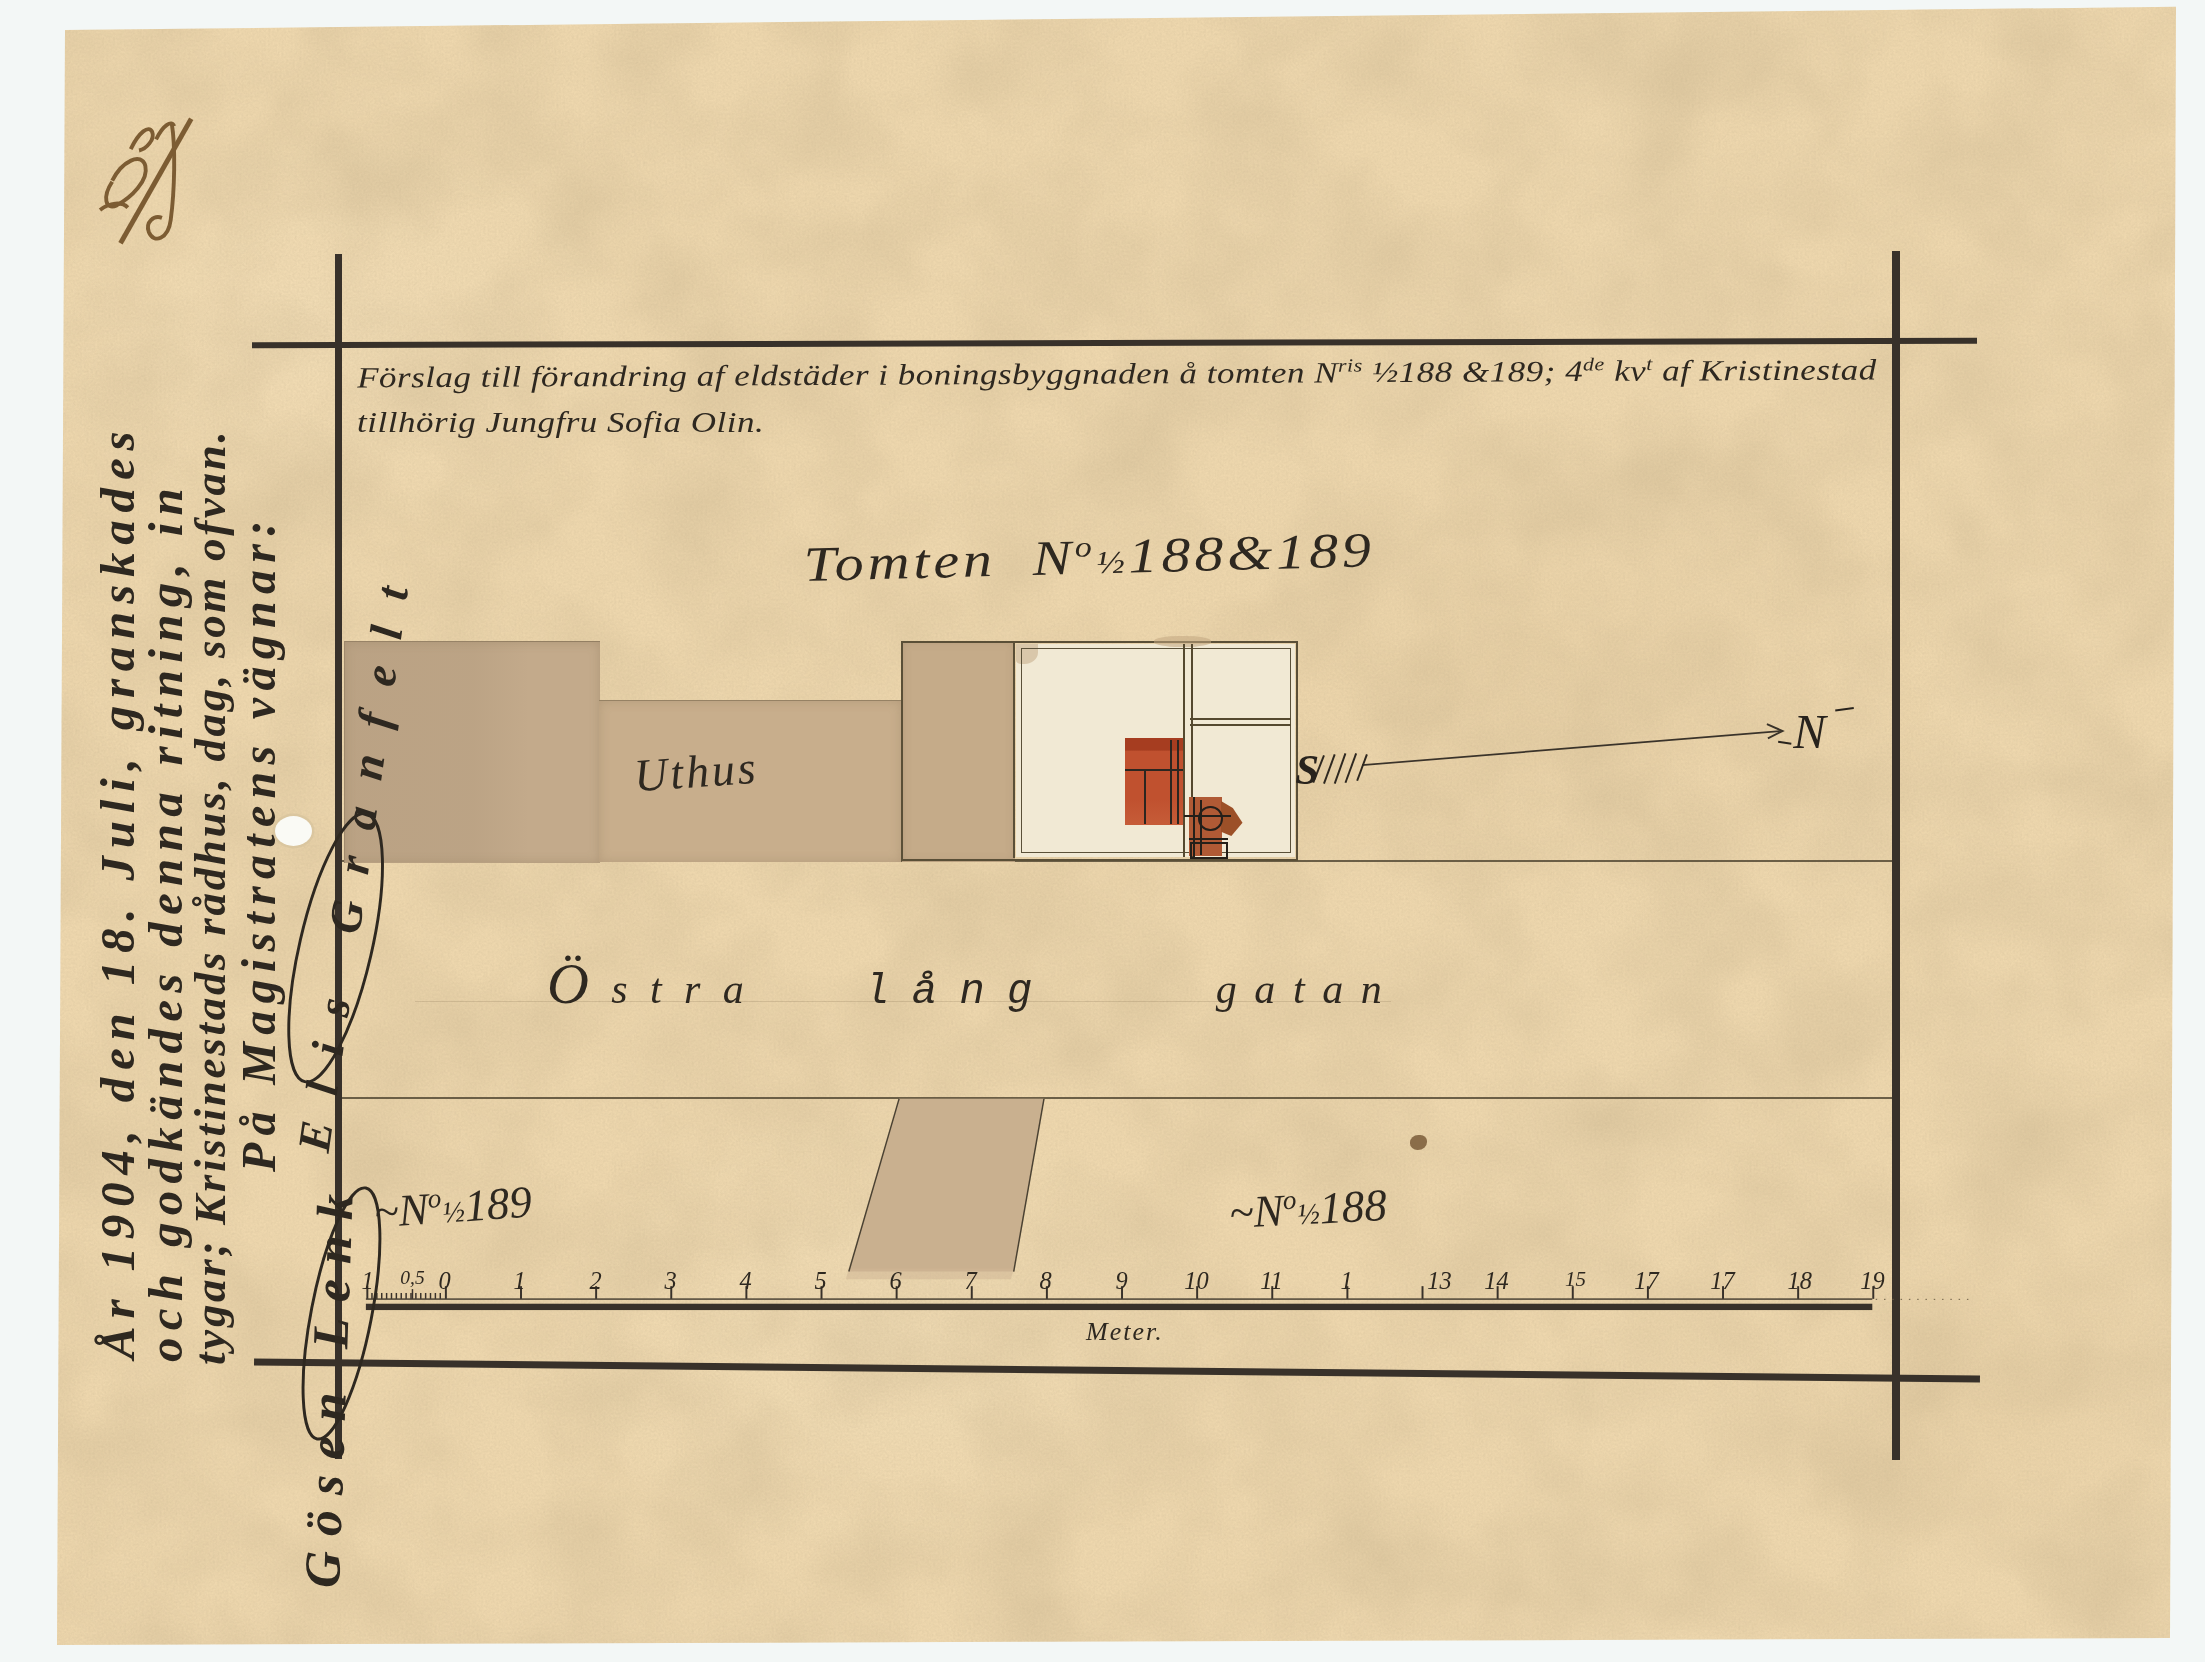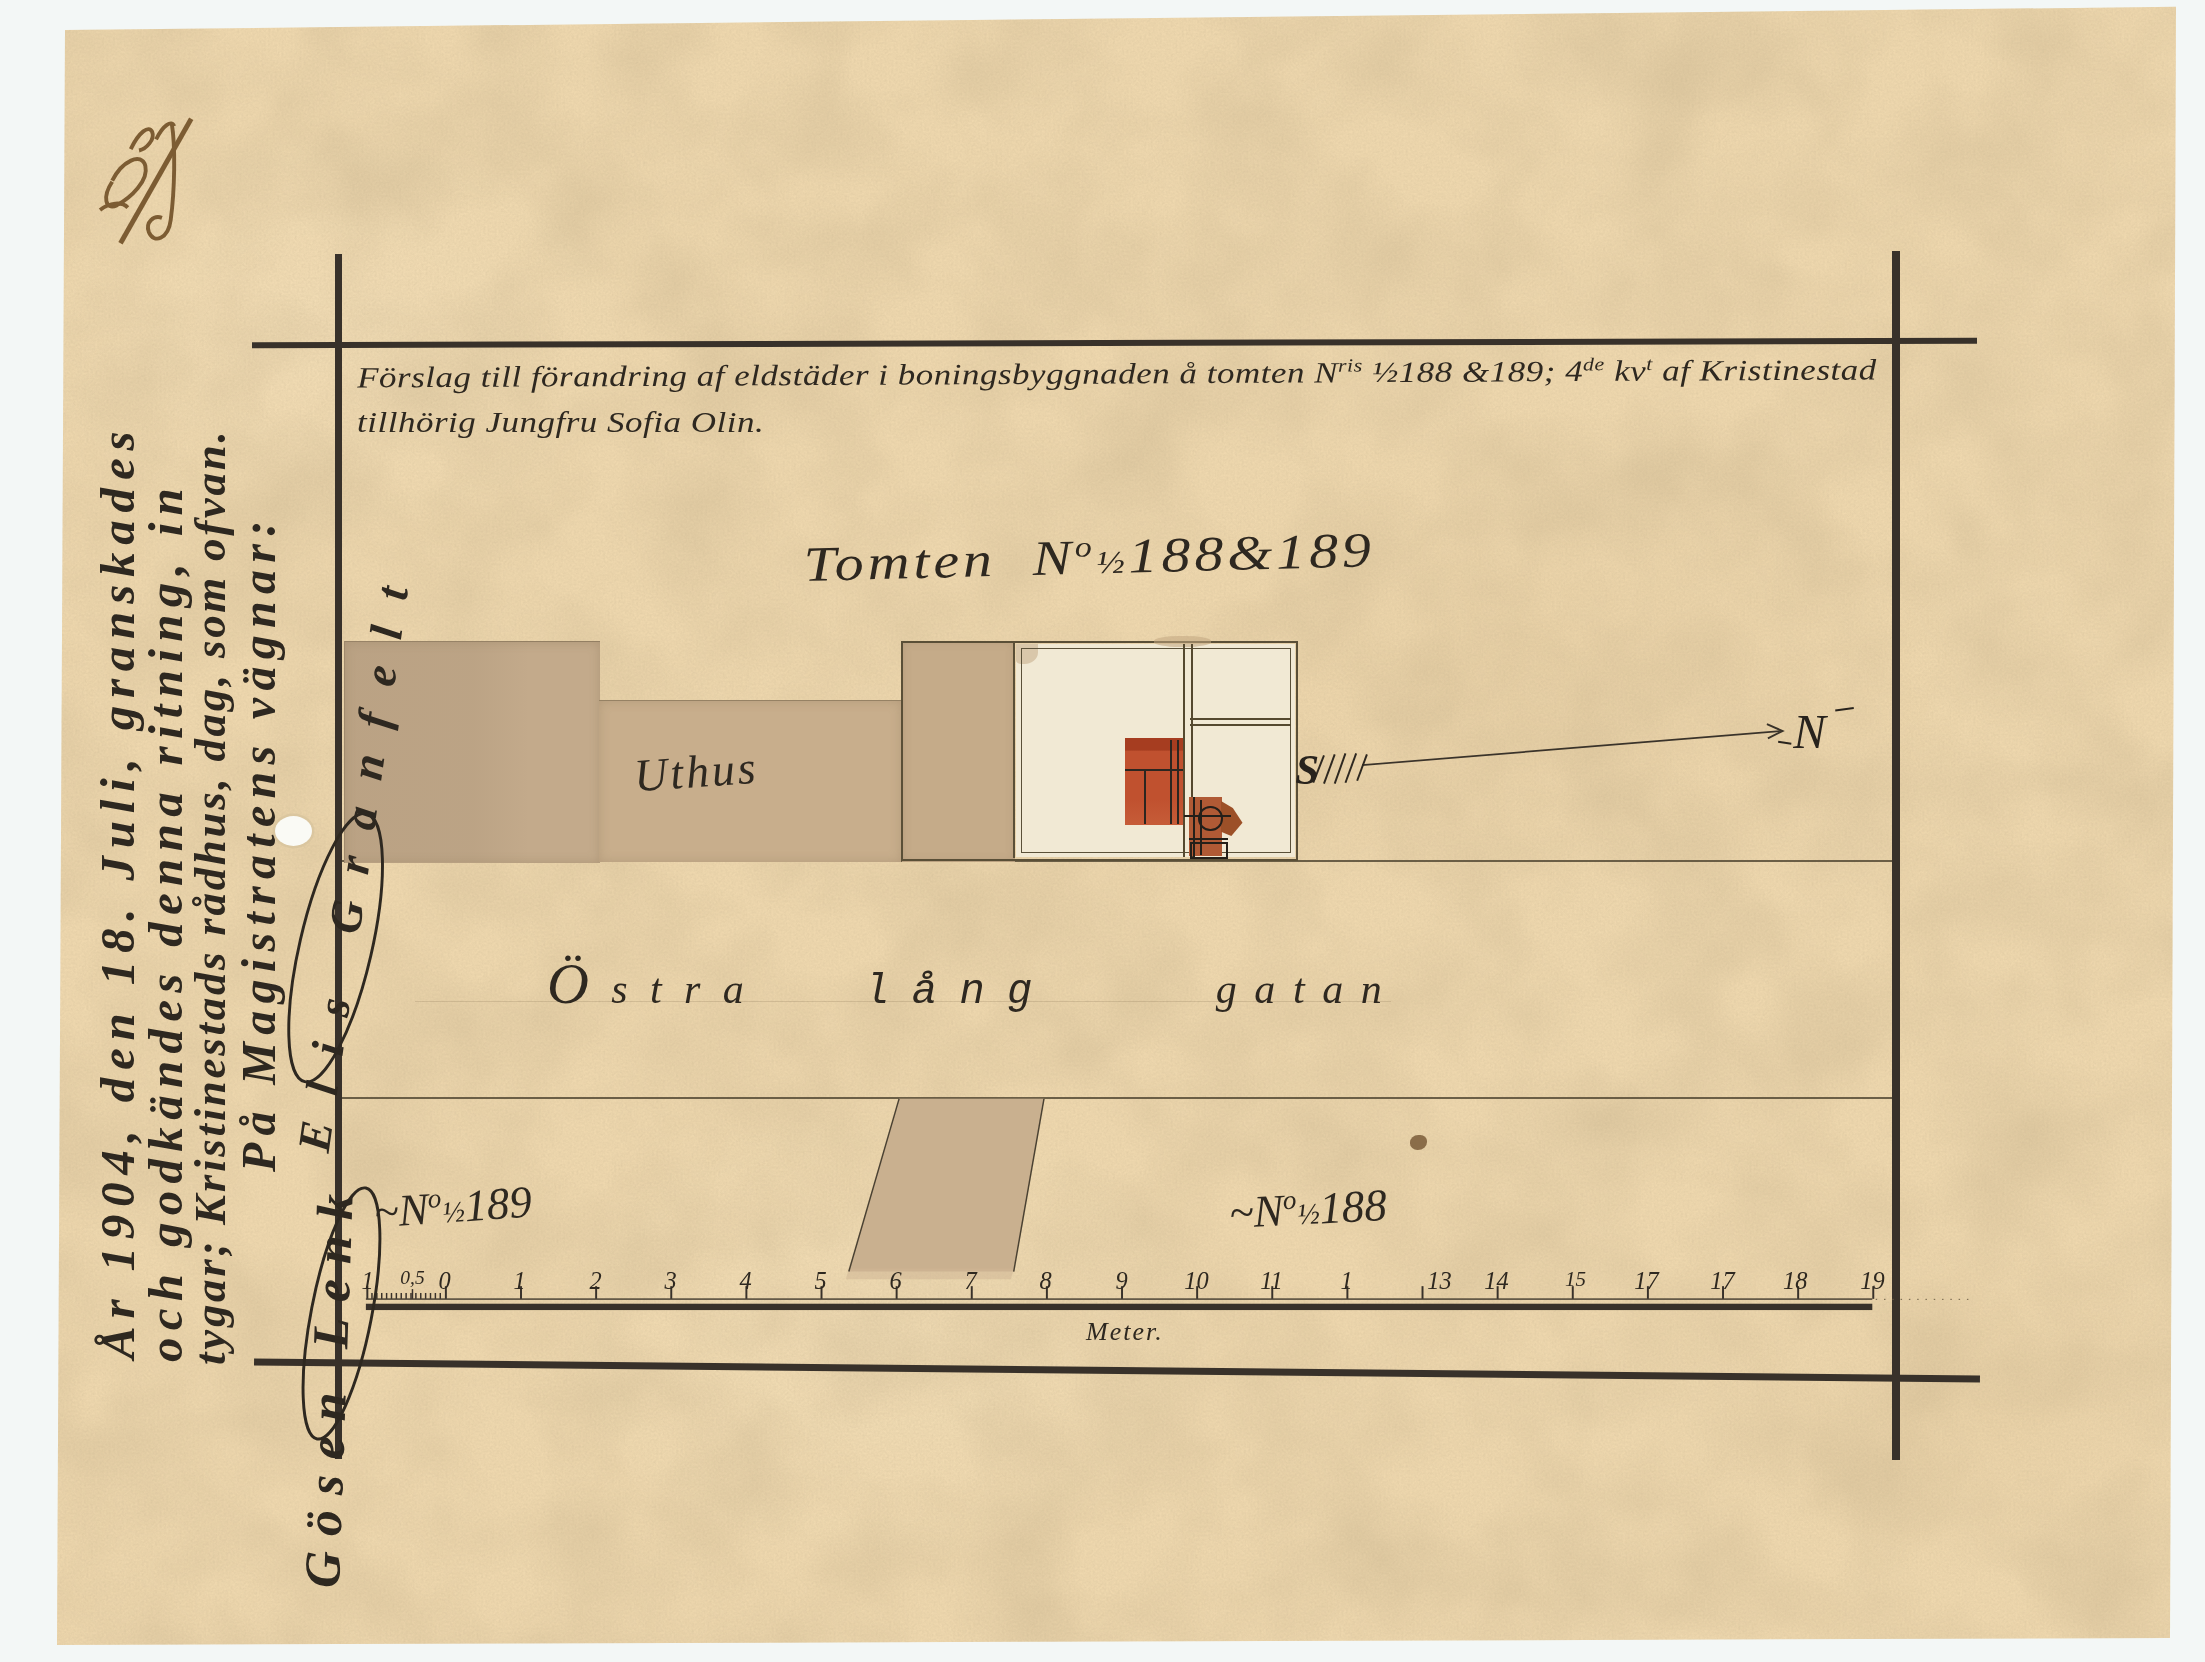--- a/index.html
+++ b/index.html
@@ -238,18 +238,18 @@
 <div class="abs ink" style="left:1031px;top:1267px;width:29px;text-align:center;font-size:24.4px;">8</div>
 <div class="abs ink" style="left:1107px;top:1267px;width:29px;text-align:center;font-size:24.4px;">9</div>
 <div class="abs ink" style="left:1182px;top:1267px;width:29px;text-align:center;font-size:24.4px;">10</div>
 <div class="abs ink" style="left:1257px;top:1267px;width:29px;text-align:center;font-size:24.4px;">11</div>
 <div class="abs ink" style="left:1332px;top:1267px;width:29px;text-align:center;font-size:24.4px;">1</div>
 <div class="abs ink" style="left:1384px;top:1267px;width:29px;text-align:center;font-size:24.4px;margin-left:41px;">13</div>
 <div class="abs ink" style="left:1482px;top:1267px;width:29px;text-align:center;font-size:24.4px;">14</div>
 <div class="abs ink" style="left:1557px;top:1267px;width:29px;text-align:right;font-size:21px;">15</div>
 <div class="abs ink" style="left:1632px;top:1267px;width:29px;text-align:center;font-size:24.4px;">17</div>
 <div class="abs ink" style="left:1708px;top:1267px;width:29px;text-align:center;font-size:24.4px;">17</div>
-<div class="abs ink" style="left:1783px;top:1267px;width:29px;text-align:left;font-size:24.4px;">18</div>
+<div class="abs ink" style="left:1783px;top:1267px;width:29px;text-align:right;font-size:24.4px;">18</div>
 <div class="abs ink" style="left:1858px;top:1267px;width:29px;text-align:center;font-size:24.4px;">19</div>
 </div>
 
 <div class="abs ink" style="left:1086px;top:1317px;font-size:26px;letter-spacing:2px;">Meter.</div>
 
 
 </body></html>

